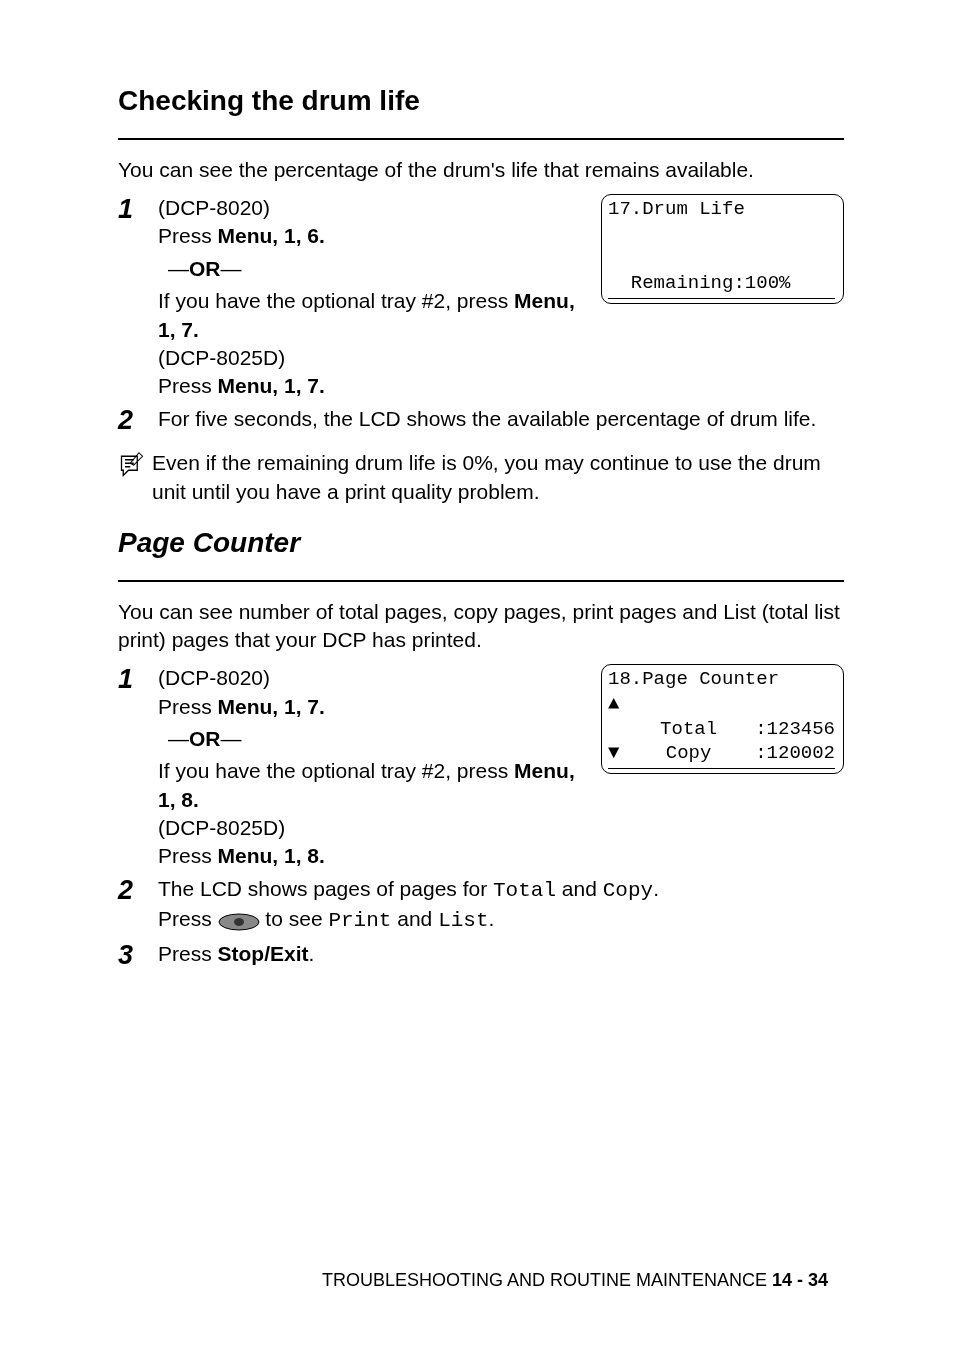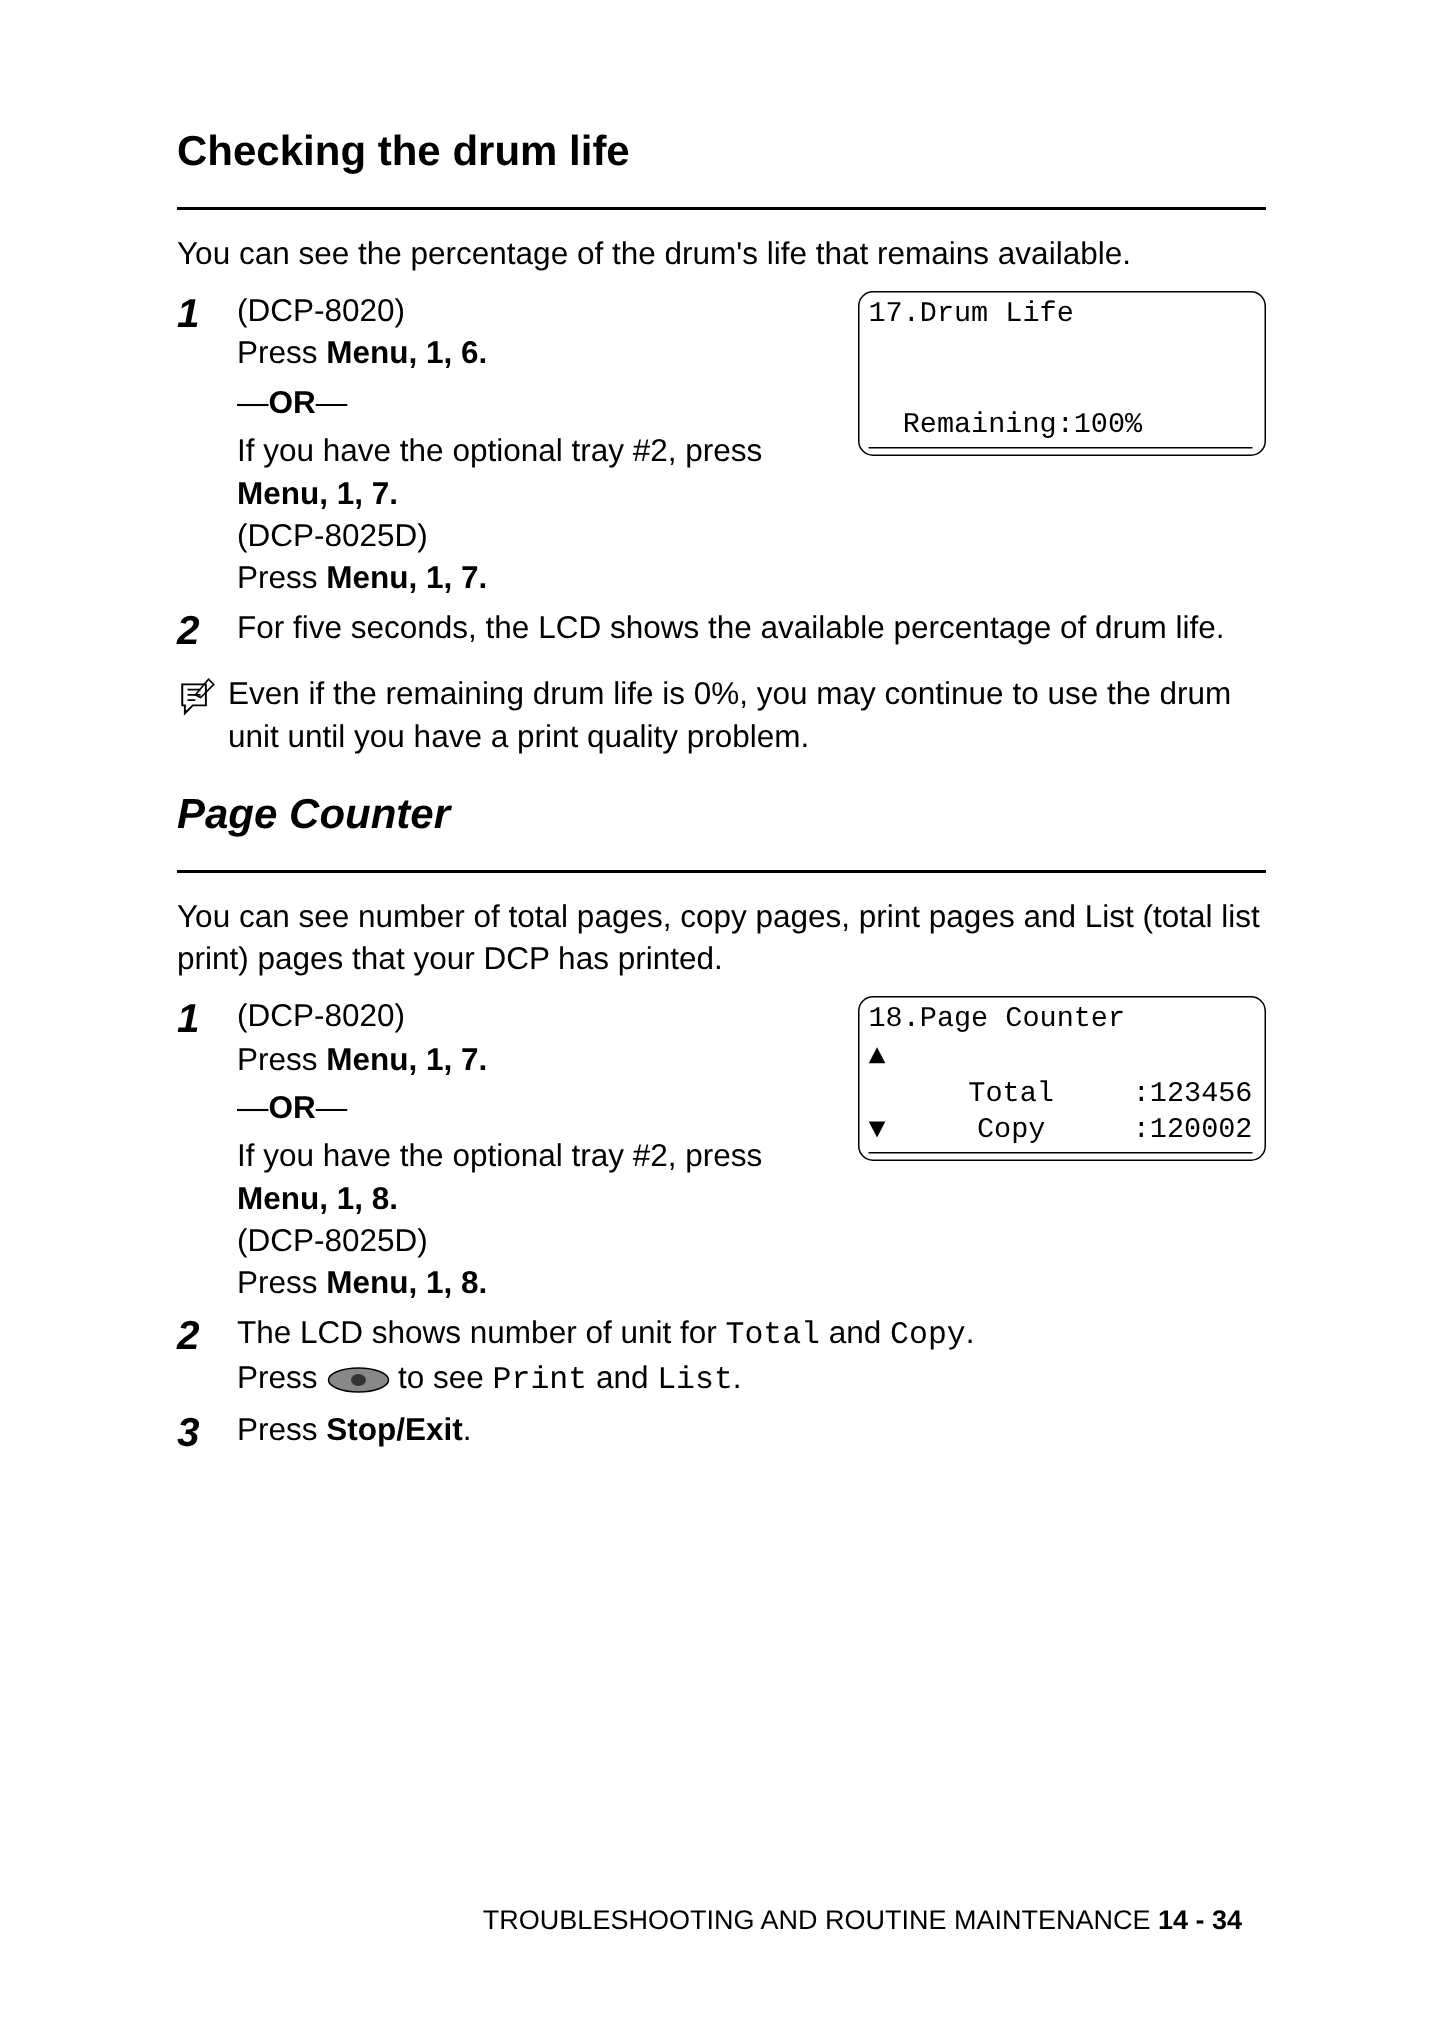--- a/index.html
+++ b/index.html
@@ -41,27 +41,27 @@
     gap: 4px;
   }
   .left-col { flex: 1; }
   .right-col { flex: 0 0 auto; }
   .lcd {
     font-family: "Courier New", monospace;
     font-size: 19px;
     line-height: 1.3;
     border: 1.5px solid #000;
     border-radius: 10px;
-    width: 272px;
+    width: 243px;
     padding: 2px 8px 4px 6px;
     white-space: pre;
   }
   .lcd .sub { border-bottom: 1px solid #000; display: block; padding-bottom: 2px; }
   .lcd-drum { min-height: 90px; }
-  .or-line { margin: 4px 0 4px 0; }
+  .or-line { margin: 4px 0 4px 10px; }
   .dash { letter-spacing: 0; }
   .mono { font-family: "Courier New", monospace; }
   .note-row {
     display: flex;
     align-items: flex-start;
     gap: 6px;
     margin: 14px 0 18px 0;
   }
   .note-icon {
     flex: 0 0 28px;
@@ -161,21 +161,21 @@
     <div class="right-col">
       <div class="lcd lcd-counter"><span class="plain">18.Page Counter</span><span class="sub"><span class="lcd-line"><span class="lcd-arrow-col">▲</span><span class="lcd-label"></span><span class="lcd-val"></span></span><span class="lcd-line"><span class="lcd-arrow-col"></span><span class="lcd-label">Total</span><span class="lcd-val">:123456</span></span><span class="lcd-line"><span class="lcd-arrow-col">▼</span><span class="lcd-label">Copy</span><span class="lcd-val">:120002</span></span></span></div>
     </div>
   </div>
 </div>
 
 <div class="step-row">
   <div class="step-num">2</div>
   <div class="step-body">
     <div>
-      <span>The LCD shows number of unit for </span><span class="mono">Total</span><span> and </span><span class="mono">Copy</span><span>.</span>
+      <span>The LCD shows pages of pages for </span><span class="mono">Total</span><span> and </span><span class="mono">Copy</span><span>.</span>
     </div>
     <div>
       <span>Press </span><span class="nav-oval"><svg viewBox="0 0 42 18">
             <ellipse cx="21" cy="9" rx="20" ry="8" fill="#888" stroke="#000" stroke-width="1"></ellipse>
             <ellipse cx="21" cy="9" rx="5" ry="4" fill="#333"></ellipse>
           </svg></span><span> to see </span><span class="mono">Print</span><span> and </span><span class="mono">List</span><span>.</span>
     </div>
   </div>
 </div>
 

